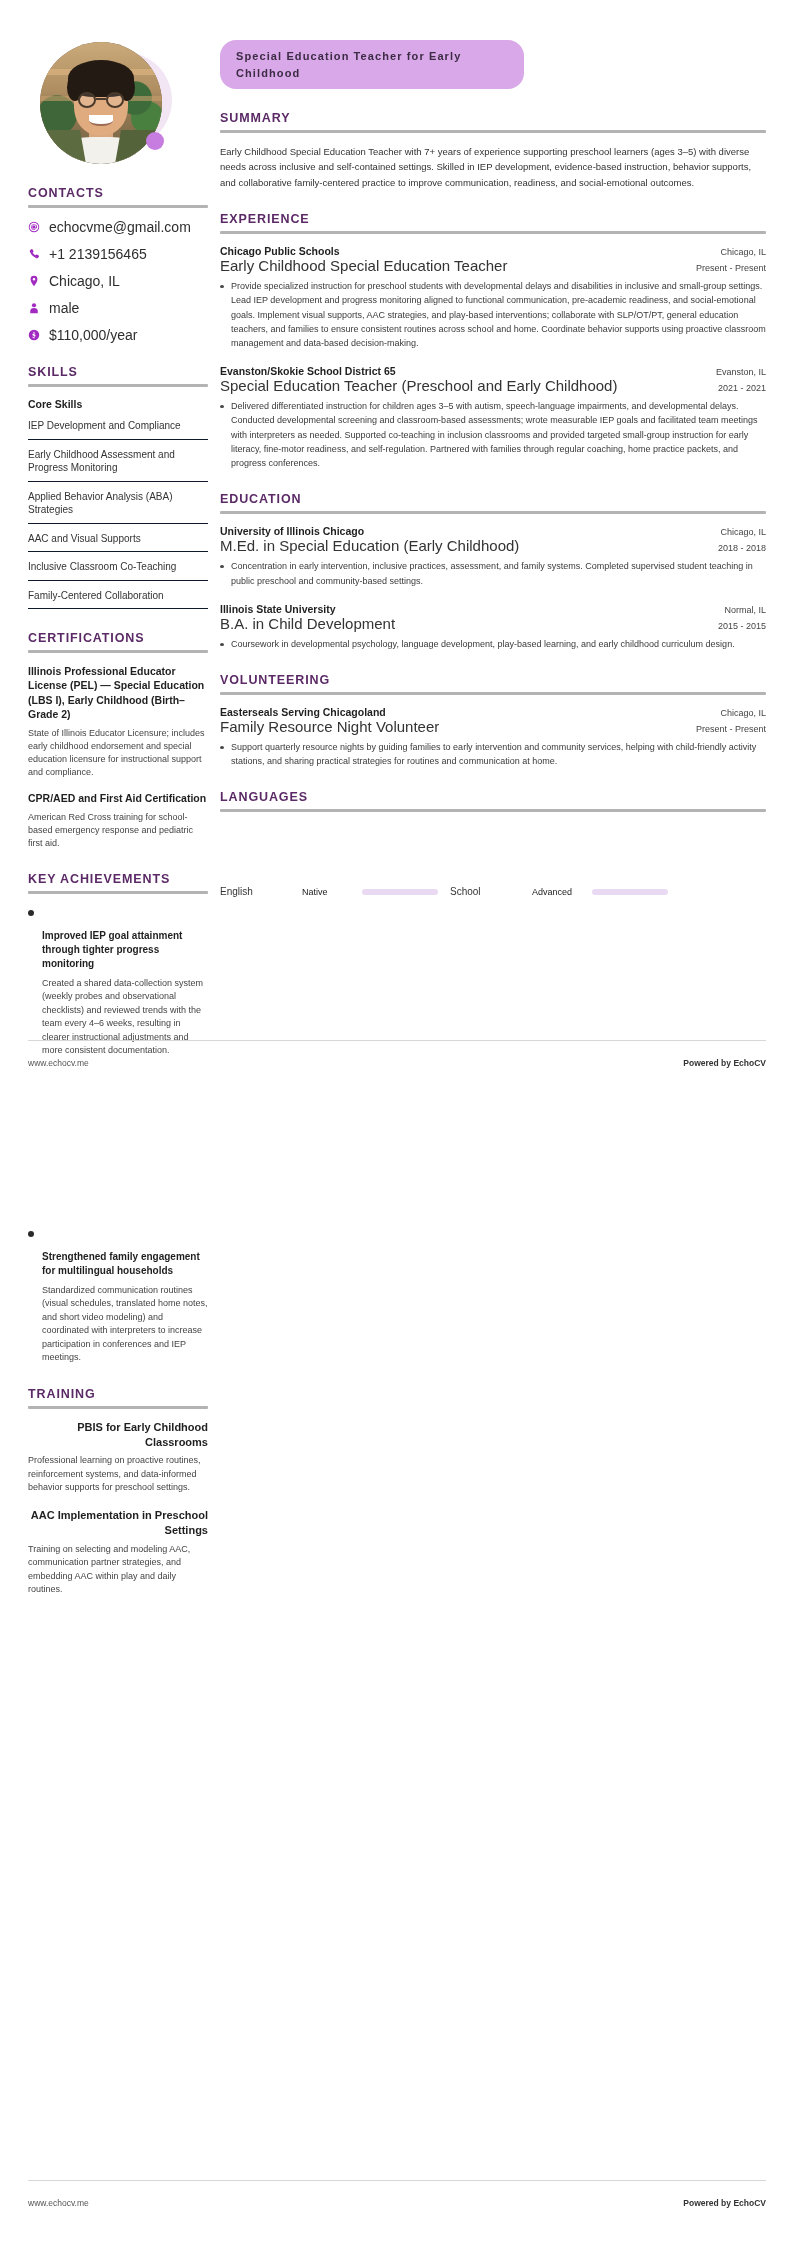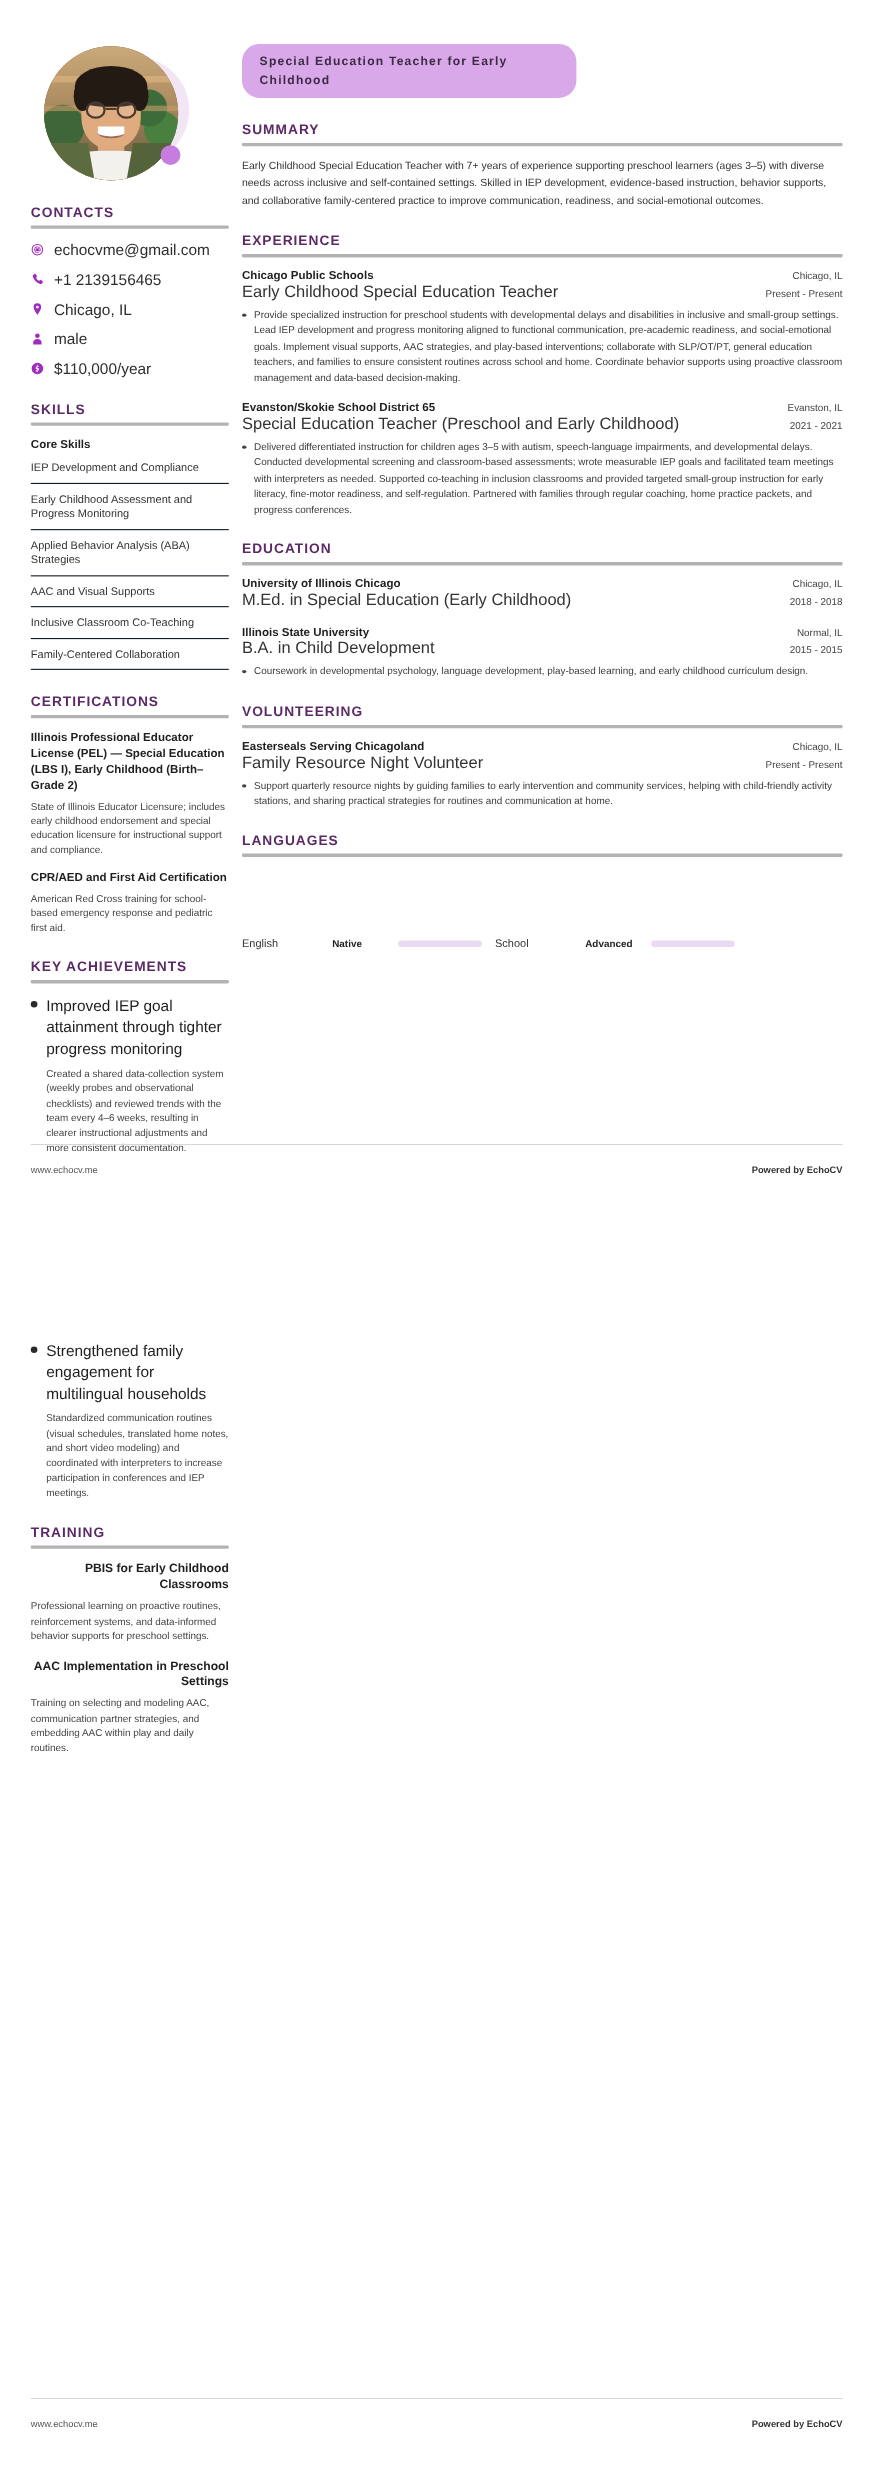--- a/index.html
+++ b/index.html
@@ -200,22 +200,22 @@
     line-height: 1.45;
     margin-bottom: 12px;
   }
 
   .ach-item { display: flex; gap: 8px; margin-bottom: 16px; }
   .ach-dot {
     flex: 0 0 6px; width: 6px; height: 6px;
     border-radius: 50%; background: #2a2a2a; margin-top: 5px;
   }
   .ach-title {
-    font-size: 14px; font-weight: normal; color: #1f1f1f;
-    line-height: 1.4; margin-bottom: 6px;
+    font-size: 10px; font-weight: bold; color: #1f1f1f;
+    line-height: 1.4; margin-bottom: 6px; margin-top: 24px;
   }
   .ach-desc { font-size: 9px; color: #444; line-height: 1.5; }
 
   .train-title {
     font-size: 11px; font-weight: bold; color: #1f1f1f;
     line-height: 1.35; margin-bottom: 5px; text-align: right;
   }
   .train-desc { font-size: 9px; color: #444; line-height: 1.5; margin-bottom: 13px; }
 
   
@@ -261,21 +261,21 @@
     flex: 0 0 4px; width: 3px; height: 3px; border-radius: 50%;
     background: #444; margin-top: 6px;
   }
   .b-text { font-size: 9px; color: #3a3a3a; line-height: 1.58; }
 
   .lang-row {
     display: flex; align-items: center; gap: 12px;
     margin-top: 74px;
   }
   .lang-name { font-size: 10px; color: #333; width: 70px; }
-  .lang-level { font-size: 9px; font-weight: bold; color: #222; width: 48px; }
+  .lang-level { font-size: 9px; font-weight: normal; color: #222; width: 48px; }
   .lang-bar {
     width: 76px; height: 6px; border-radius: 3px; background: #ead9f2;
     overflow: hidden;
   }
   .lang-fill { height: 100%; border-radius: 3px; background: #a12ac0; }
 
   
   .footer {
     position: absolute;
     left: 28px; right: 28px;
@@ -491,20 +491,26 @@
 
       <div class="job">
         <div class="job-row">
           <span class="job-org">University of Illinois Chicago</span>
           <span class="job-loc">Chicago, IL</span>
         </div>
         <div class="job-row">
           <span class="job-role">M.Ed. in Special Education (Early Childhood)</span>
           <span class="job-dates">2018 - 2018</span>
         </div>
+        <div class="bullets">
+          <div class="bullet">
+            <span class="b-dot"></span>
+            <span class="b-text">Concentration in early intervention, inclusive practices, assessment, and family systems. Completed supervised student teaching in public preschool and community-based settings.</span>
+          </div>
+        </div>
       </div>
 
       <div class="job">
         <div class="job-row">
           <span class="job-org">Illinois State University</span>
           <span class="job-loc">Normal, IL</span>
         </div>
         <div class="job-row">
           <span class="job-role">B.A. in Child Development</span>
           <span class="job-dates">2015 - 2015</span>

